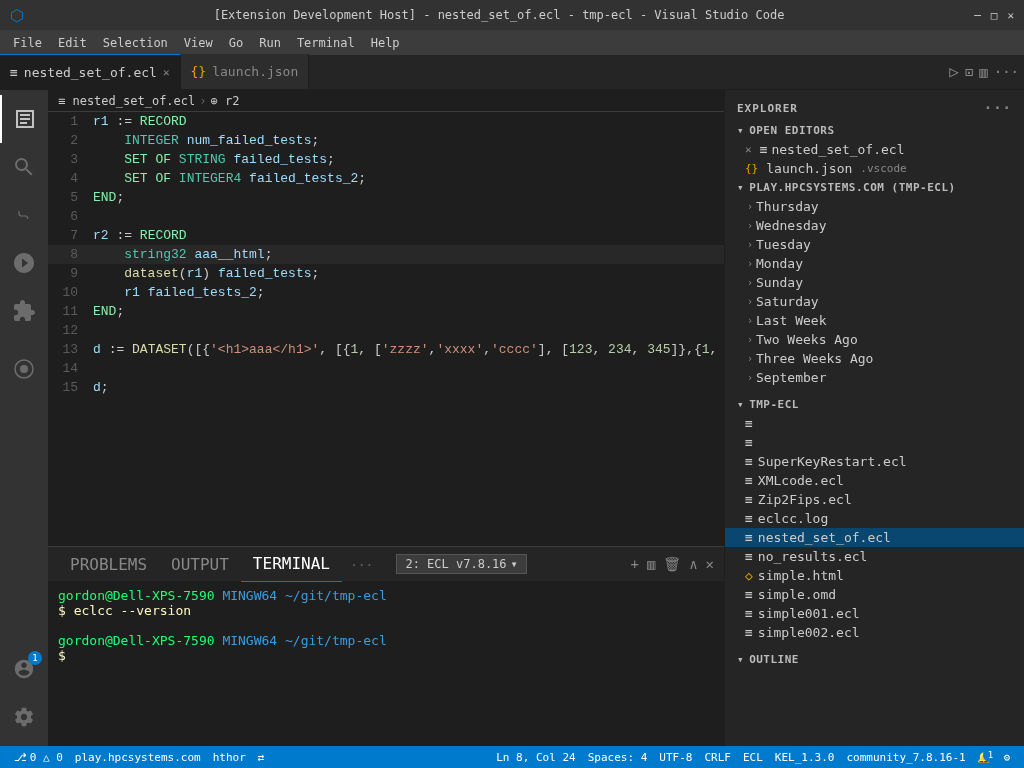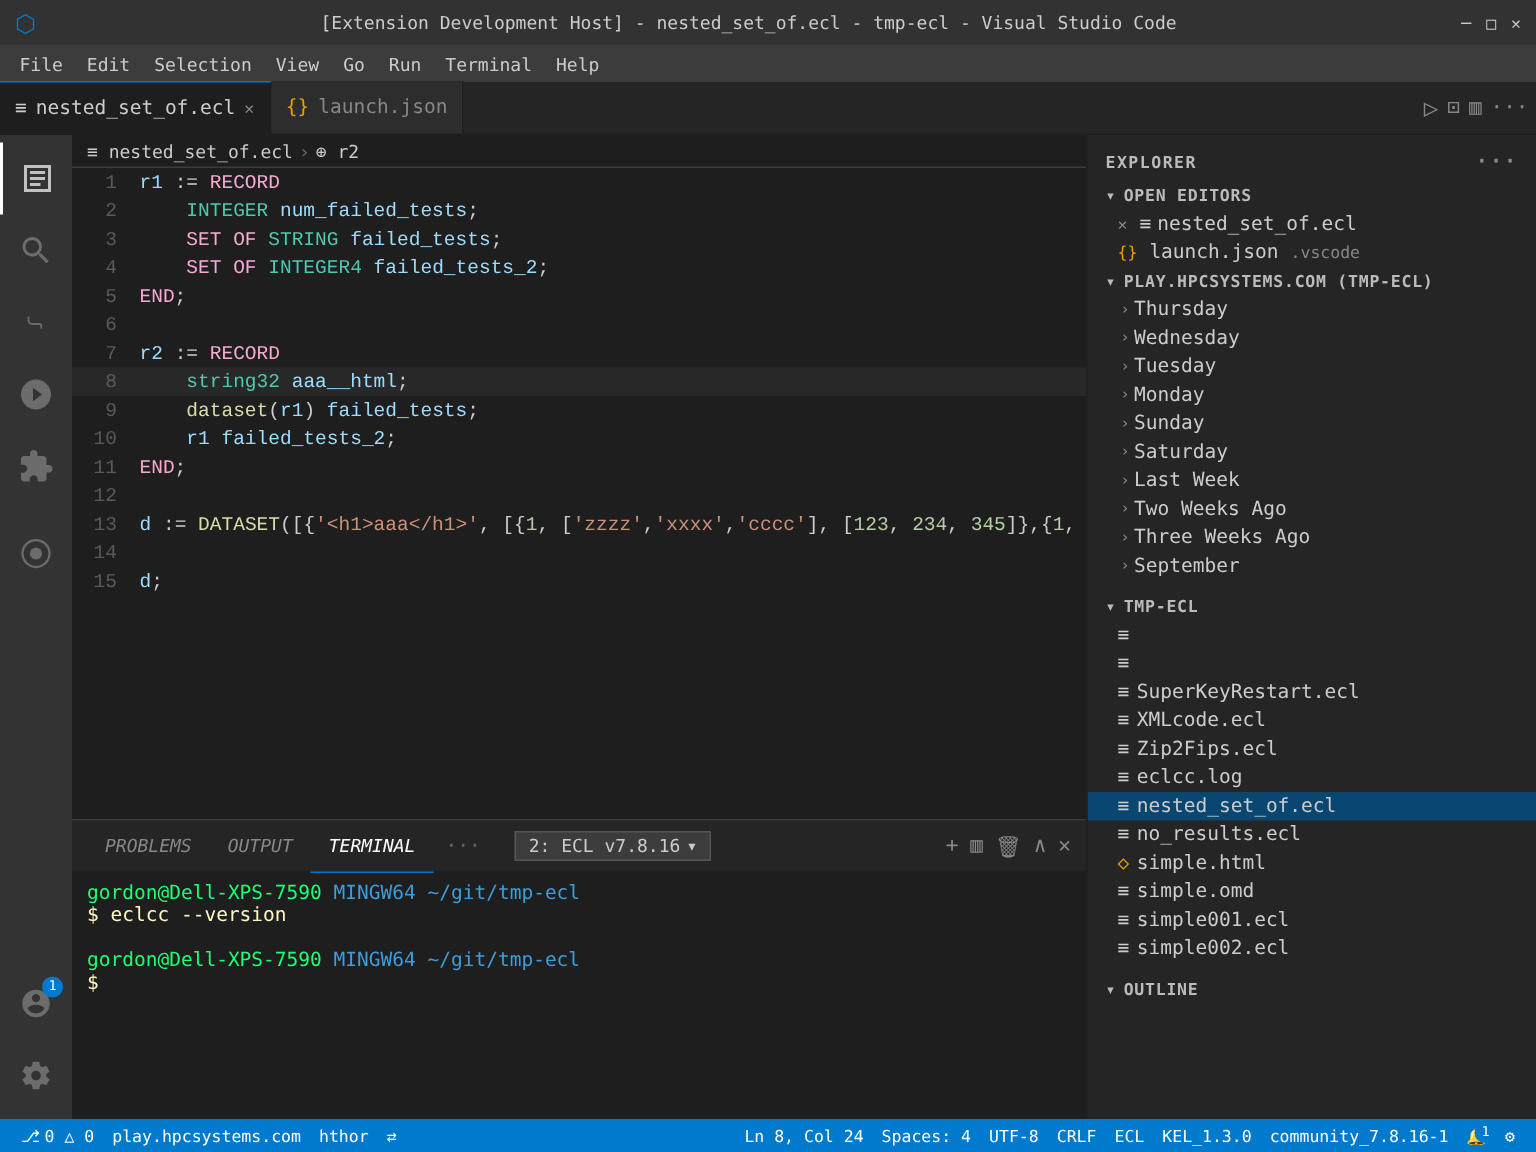--- a/index.html
+++ b/index.html
@@ -176,21 +176,21 @@
       width: 40px;
       text-align: right;
       padding-right: 10px;
       color: #5a5a5a;
       flex-shrink: 0;
       user-select: none;
     }
     .line-content { padding-left: 5px; white-space: pre; flex: 1; }
 
     
-    .kw { color: #f9a8d4; }
+    .kw { color: #86efac; }
     .type { color: #4ec9b0; }
     .str { color: #ce9178; }
     .num { color: #b5cea8; }
     .var { color: #9cdcfe; }
     .fn { color: #dcdcaa; }
     .op { color: #cccccc; }
 
     
     #panel {
       height: 200px;
@@ -206,24 +206,23 @@
       height: 35px;
       padding: 0 10px;
       gap: 0;
       border-bottom: 1px solid #1e1e1e;
     }
     .panel-tab {
       padding: 0 12px;
       height: 35px;
       display: flex;
       align-items: center;
-      font-size: 12px;
+      font-size: 16px;
       cursor: pointer;
       color: #888;
-      font-style: italic;
     }
     .panel-tab.active { color: #fff; border-bottom: 1px solid #007acc; }
     #panel-tab-actions {
       margin-left: auto;
       display: flex;
       align-items: center;
       gap: 8px;
     }
     #panel-tab-actions span { font-size: 14px; cursor: pointer; color: #888; }
     #panel-content {

